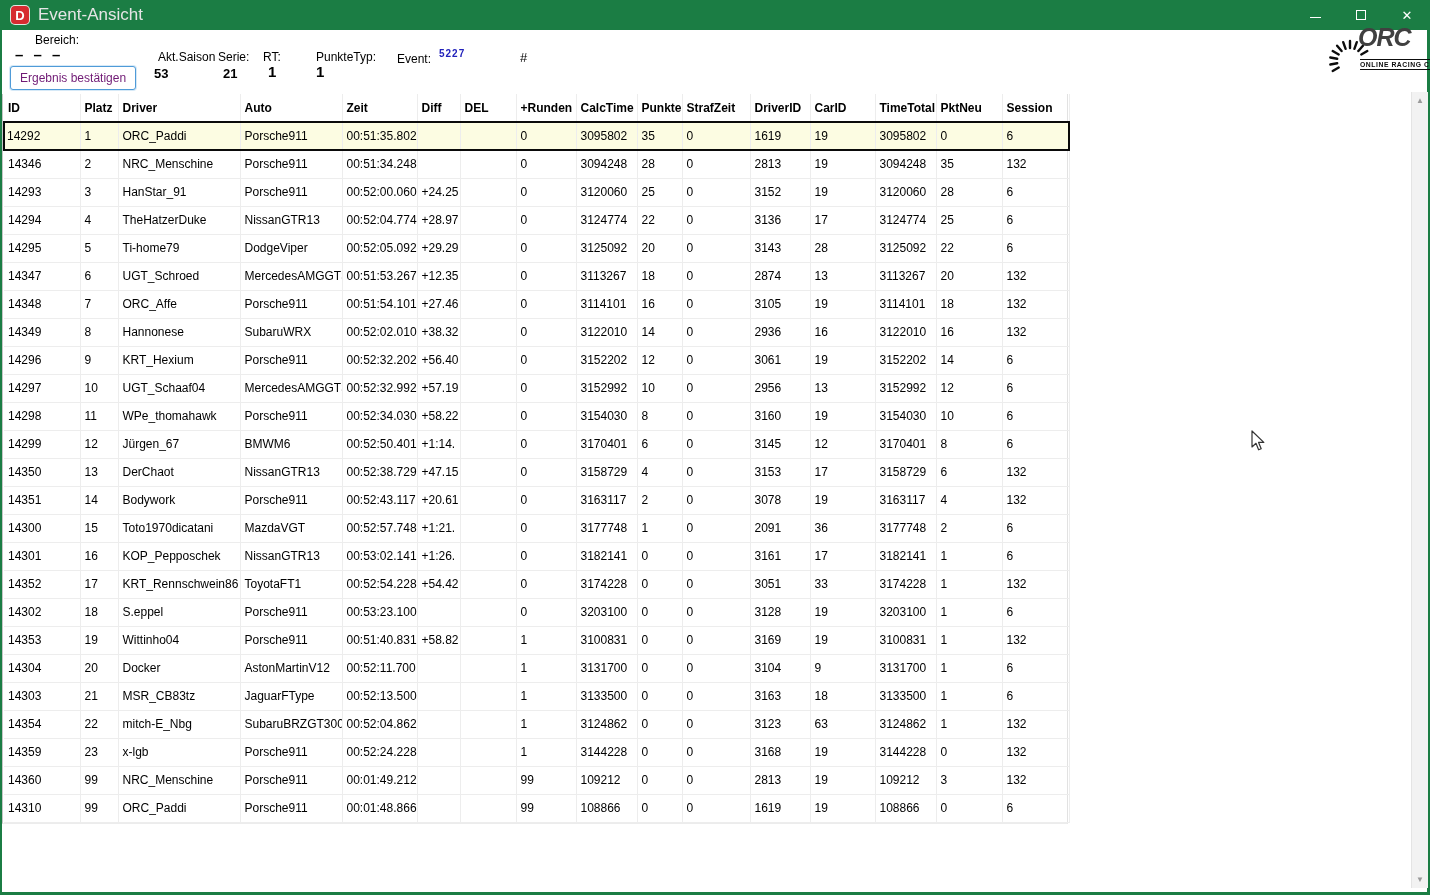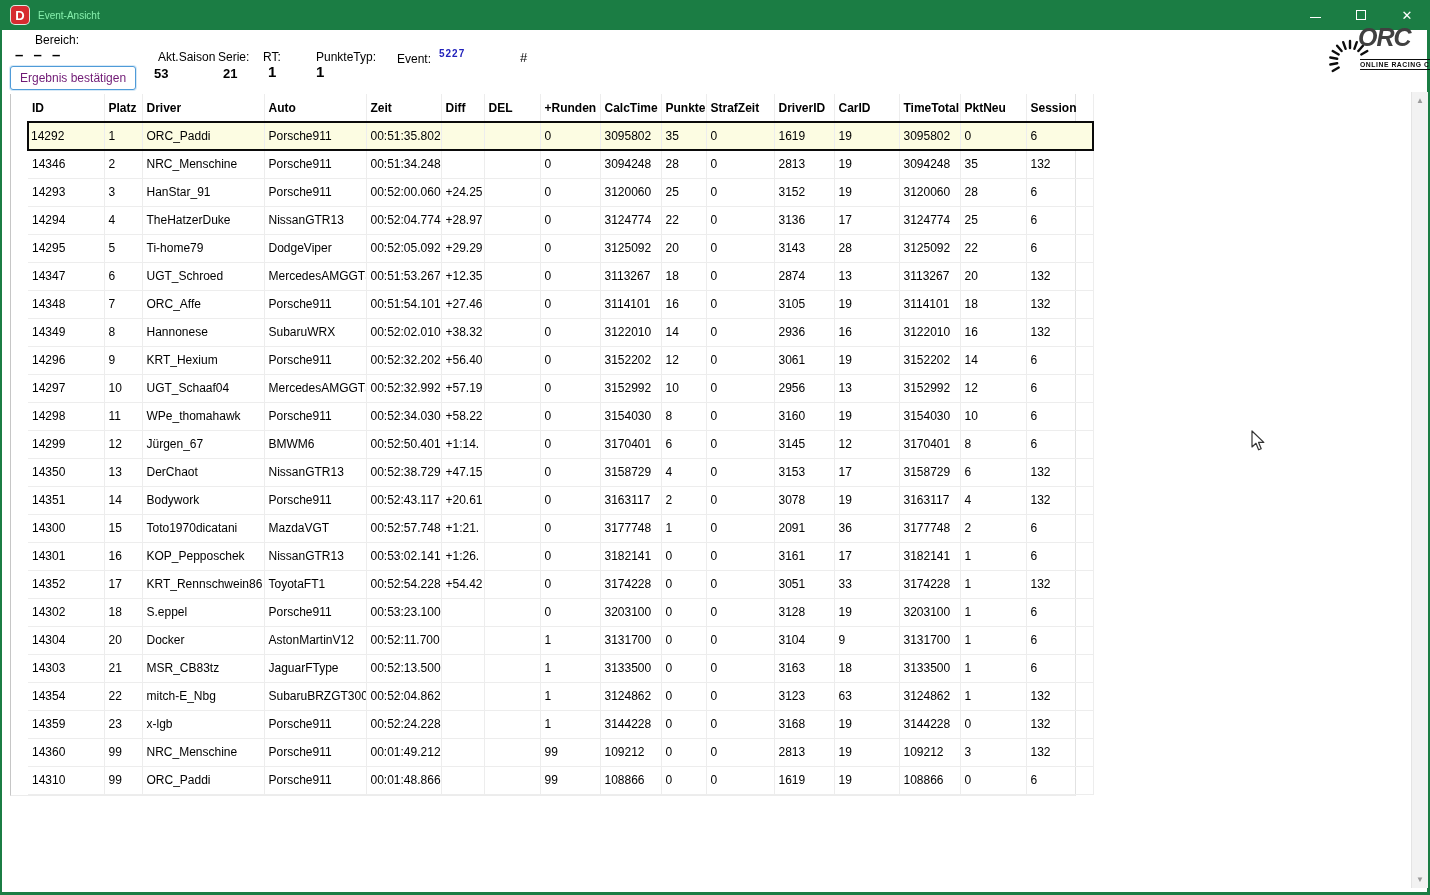--- a/index.html
+++ b/index.html
@@ -25,21 +25,21 @@
   .titlebar{
     position:absolute;left:-2px;top:0;width:1430px;height:30px;
     background:var(--titlebar);display:flex;align-items:center;
   }
   .app-icon{
     width:18px;height:18px;margin-left:11px;border-radius:4px;
     background:#d62b30;color:#fff;font-weight:bold;font-size:13px;
     display:flex;align-items:center;justify-content:center;
     box-shadow:0 0 0 1px rgba(255,255,255,.85);
   }
-  .title-text{color:#86efac;margin-left:9px;font-size:10px;}
+  .title-text{color:#e5e5e5;margin-left:9px;font-size:17px;}
   .win-controls{position:absolute;right:0;top:0;height:30px;display:flex;}
   .win-btn{width:46px;height:30px;display:flex;align-items:center;justify-content:center;color:#fff;cursor:default;}
   .glyph-min{width:11px;border-bottom:1.5px solid #fff;height:1px;margin-top:4px;}
   .glyph-max{width:10px;height:10px;border:1.5px solid #fff;}
   .glyph-close{font-size:13px;line-height:1;}
   
   .lbl{position:absolute;white-space:nowrap;}
   .bereich-label{left:14px;top:33px;margin-left:19px;}
   .bereich-dashes{left:13px;top:46px;font-weight:bold;font-size:15px;letter-spacing:3px;}
   .btn-confirm{
@@ -65,24 +65,23 @@
     position:absolute;left:42px;top:-6px;
     font-style:italic;font-weight:900;font-size:25px;letter-spacing:-1px;color:#404040;
   }
   .logo-sub{
     position:absolute;left:44px;top:30px;font-size:6.8px;font-weight:bold;
     letter-spacing:.55px;white-space:nowrap;color:#0d0d0d;
     border-top:1px solid #0d0d0d;border-bottom:1px solid #0d0d0d;padding:1px 0;
   }
   
   .grid{
-    position:absolute;left:8px;top:94px;width:1066px;
+    position:absolute;left:0;top:94px;width:1066px;
     border-left:1px solid #c6c6c6;border-right:1px solid #e2e2e2;
     border-bottom:1px solid #ececec;
-    padding-left:16px;
   }
   table{border-collapse:collapse;table-layout:fixed;width:1065px;}
   th{
     text-align:left;font-weight:bold;font-size:12px;height:28px;
     padding:0 0 0 4px;border-right:1px solid var(--grid-line);
     white-space:nowrap;overflow:hidden;
   }
   td{
     font-size:12px;height:28px;padding:0 0 0 4px;
     border-right:1px solid var(--grid-line);border-bottom:1px solid var(--grid-line);
@@ -524,20 +523,38 @@
             <td>3203100</td>
             <td>0</td>
             <td>0</td>
             <td>3128</td>
             <td>19</td>
             <td>3203100</td>
             <td>1</td>
             <td>6</td>
           </tr>
           <tr>
+            <td>14353</td>
+            <td>19</td>
+            <td>Wittinho04</td>
+            <td>Porsche911</td>
+            <td>00:51:40.831</td>
+            <td>+58.82</td>
+            <td></td>
+            <td>1</td>
+            <td>3100831</td>
+            <td>0</td>
+            <td>0</td>
+            <td>3169</td>
+            <td>19</td>
+            <td>3100831</td>
+            <td>1</td>
+            <td>132</td>
+          </tr>
+          <tr>
             <td>14304</td>
             <td>20</td>
             <td>Docker</td>
             <td>AstonMartinV12</td>
             <td>00:52:11.700</td>
             <td></td>
             <td></td>
             <td>1</td>
             <td>3131700</td>
             <td>0</td>

